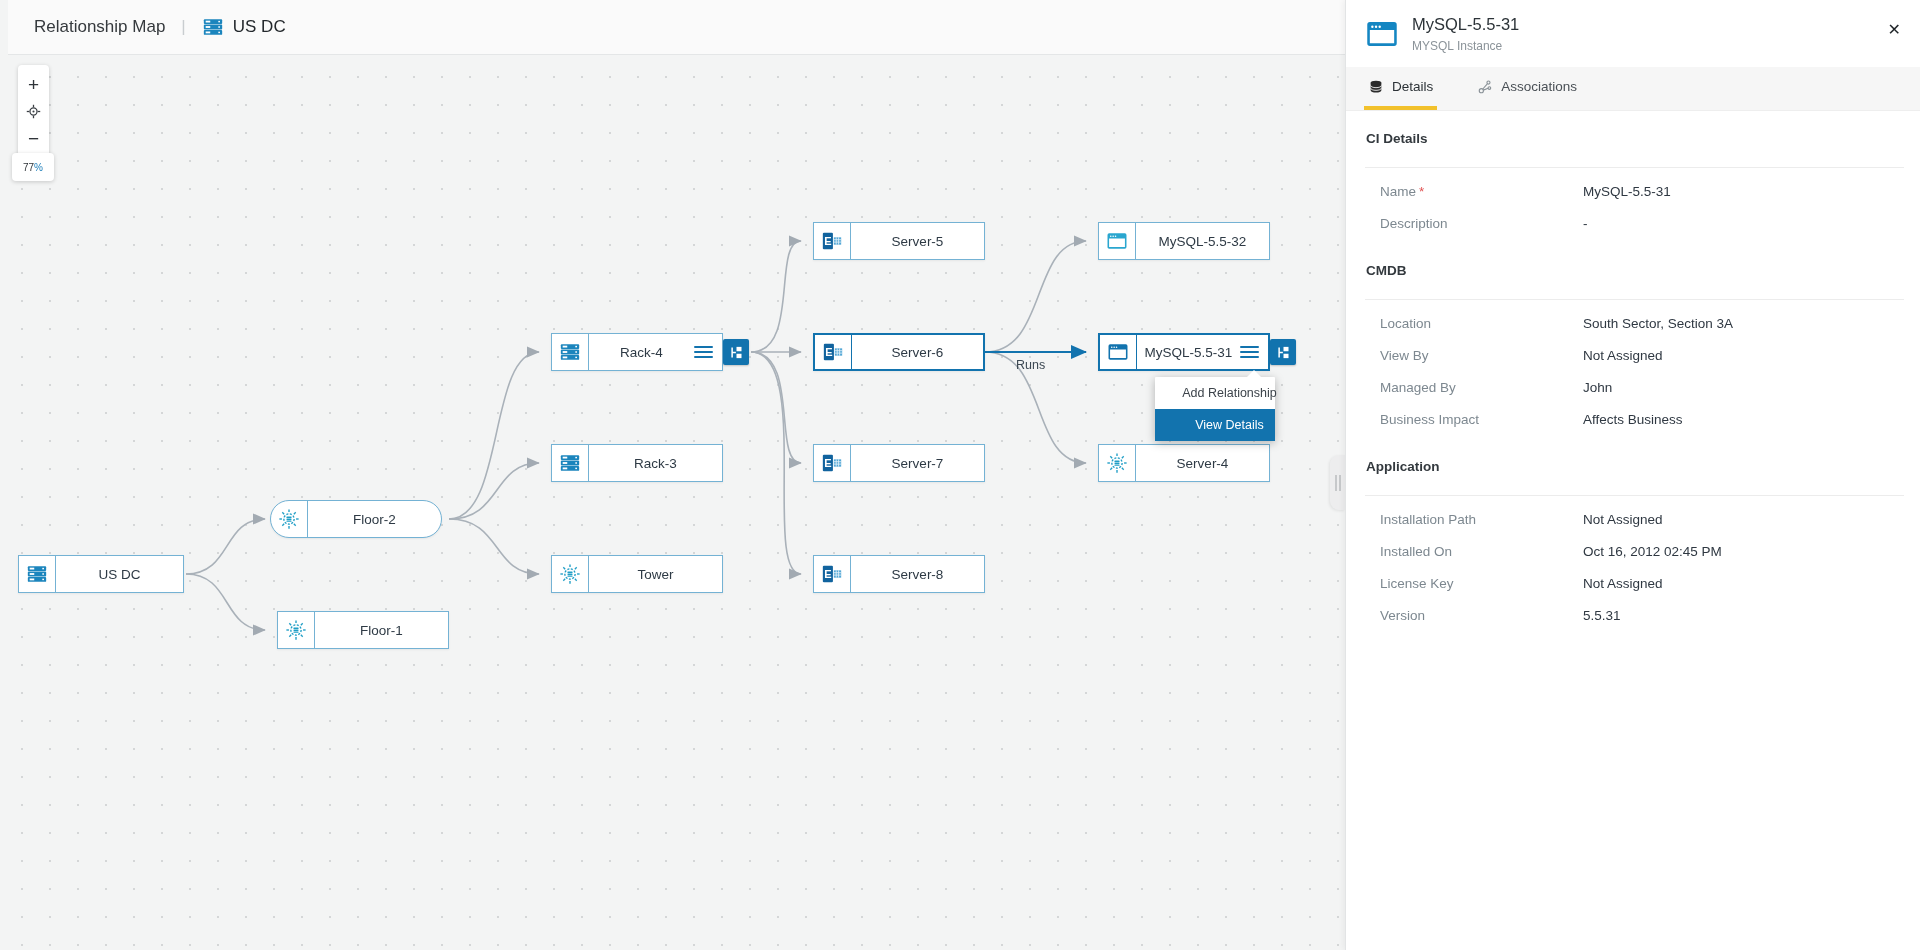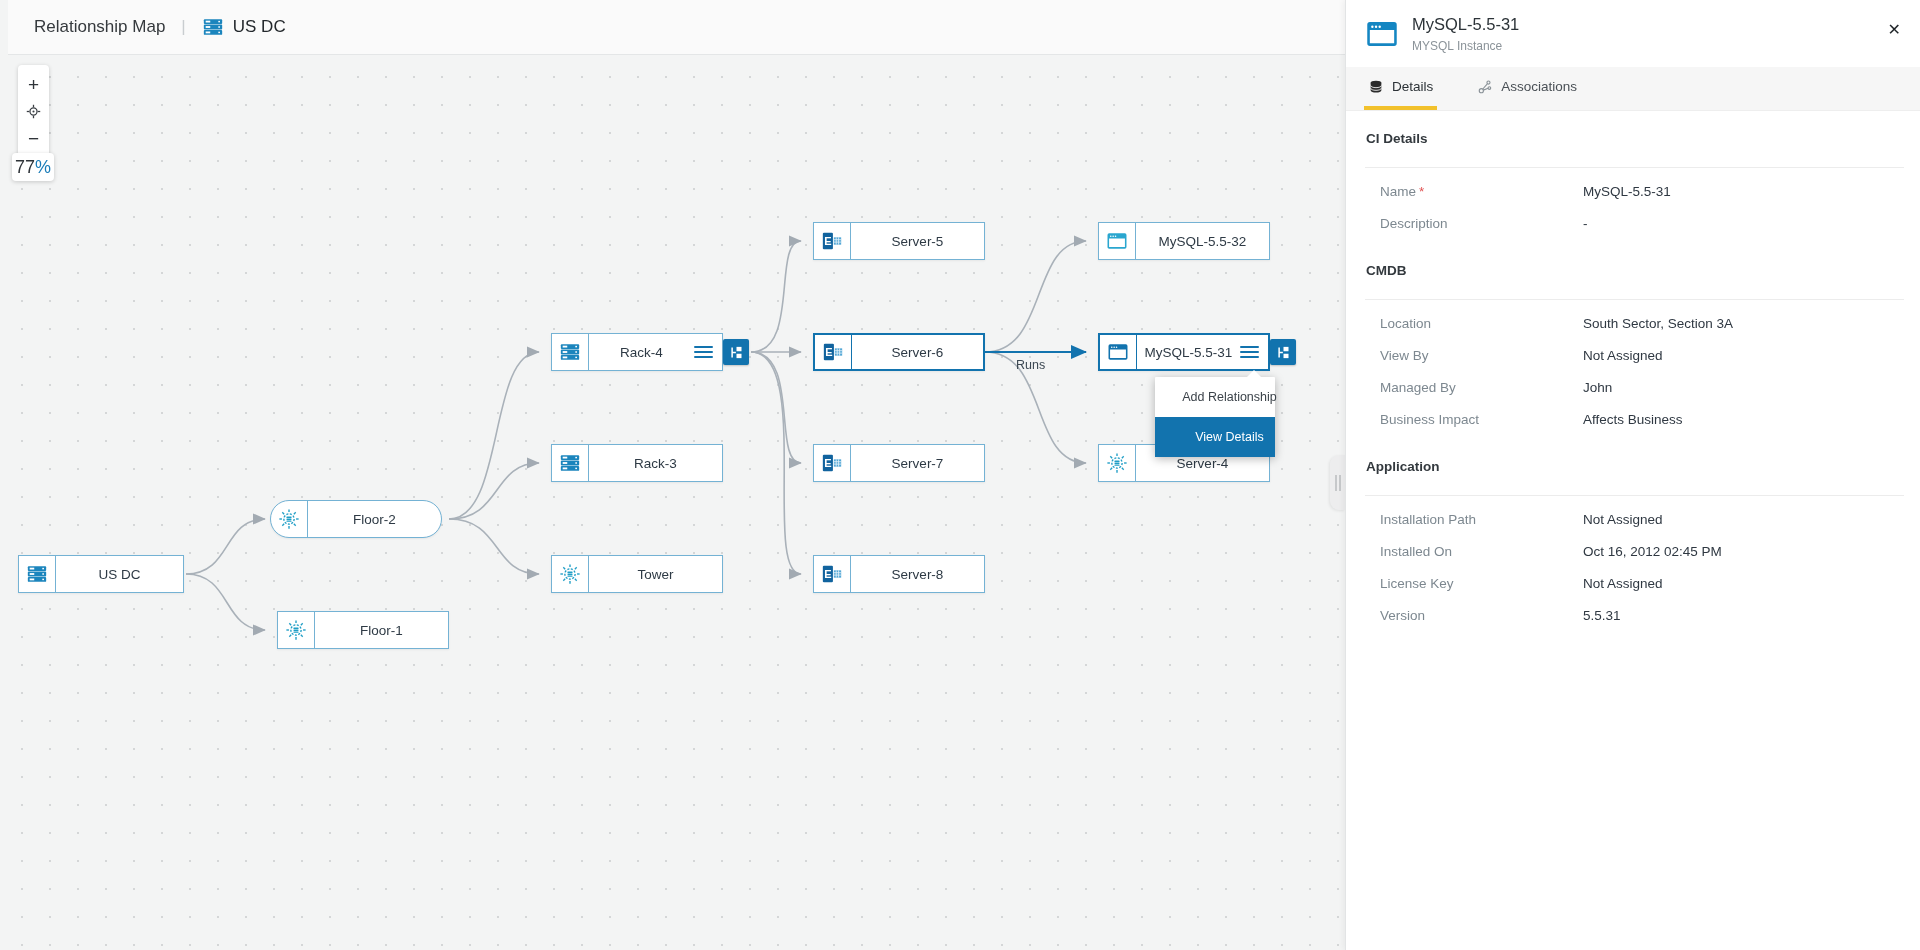--- a/index.html
+++ b/index.html
@@ -21,21 +21,21 @@
   svg.edges { position:absolute; left:0; top:0; width:1345px; height:895px; }
 
   
   .zoombox { position:absolute; left:18px; top:10px; width:31px; background:#fff;
     border-radius:4px; box-shadow:0 1px 4px rgba(0,0,0,.18); display:flex;
     flex-direction:column; align-items:center; padding:6px 0; z-index:4; }
   .zbtn { width:31px; height:27px; display:flex; align-items:center; justify-content:center;
     font-size:19px; color:#2f3439; cursor:pointer; user-select:none; }
   .zoomlevel { position:absolute; left:12px; top:98px; width:42px; height:28px; background:#fff;
     border-radius:4px; box-shadow:0 1px 4px rgba(0,0,0,.18); display:flex; align-items:center;
-    justify-content:center; font-size:18px; z-index:4; }
+    justify-content:center; font-size:10px; z-index:4; }
   .zoomlevel .num { color:#2f3439; } .zoomlevel .pct { color:#1b7db9; }
 
   
   .node { position:absolute; width:172px; height:38px; background:#fff;
     border:1.5px solid #74b2d4; display:flex; align-items:stretch;
     box-shadow:0 1px 2px rgba(0,0,0,.06); z-index:2; }
   .node.sel { border:2px solid #1273ae; z-index:3; }
   .node .icell { width:37px; display:flex; align-items:center; justify-content:center;
     border-right:1.5px solid #74b2d4; flex:none; }
   .node.sel .icell { border-right-color:#1273ae; }
@@ -46,21 +46,21 @@
   .expander { position:absolute; width:26px; height:26px; background:#1273ae; border-radius:2px;
     display:flex; align-items:center; justify-content:center; z-index:3; box-shadow:0 1px 2px rgba(0,0,0,.2); }
 
   .edge-label { position:absolute; font-size:12.5px; color:#3b4752; z-index:2; }
 
   
   .ctxmenu { position:absolute; left:1155px; top:322px; width:120px; background:#fff;
     box-shadow:0 2px 10px rgba(0,0,0,.28); z-index:6; border-radius:1px; }
   .ctxmenu:before { content:""; position:absolute; top:-7px; right:14px; border-left:7px solid transparent;
     border-right:7px solid transparent; border-bottom:7px solid #fff; }
-  .ctxitem { height:40px; display:flex; align-items:center; justify-content:center;
+  .ctxitem { height:32px; display:flex; align-items:center; justify-content:center;
     font-size:12.5px; color:#3c434a; cursor:pointer; white-space:nowrap;padding-left:29px; }
   .ctxitem.hl { background:#1273ae; color:#fff; }
 
   
   .handle { position:absolute; left:1330px; top:400px; width:15px; height:55px; background:#ededee;
     border-radius:9px 0 0 9px; box-shadow:-1px 1px 3px rgba(0,0,0,.08); display:flex;
     align-items:center; justify-content:center; gap:2px; z-index:4; cursor:pointer; }
   .handle i { display:block; width:2px; height:16px; background:#c6c8ca; }
 
   

